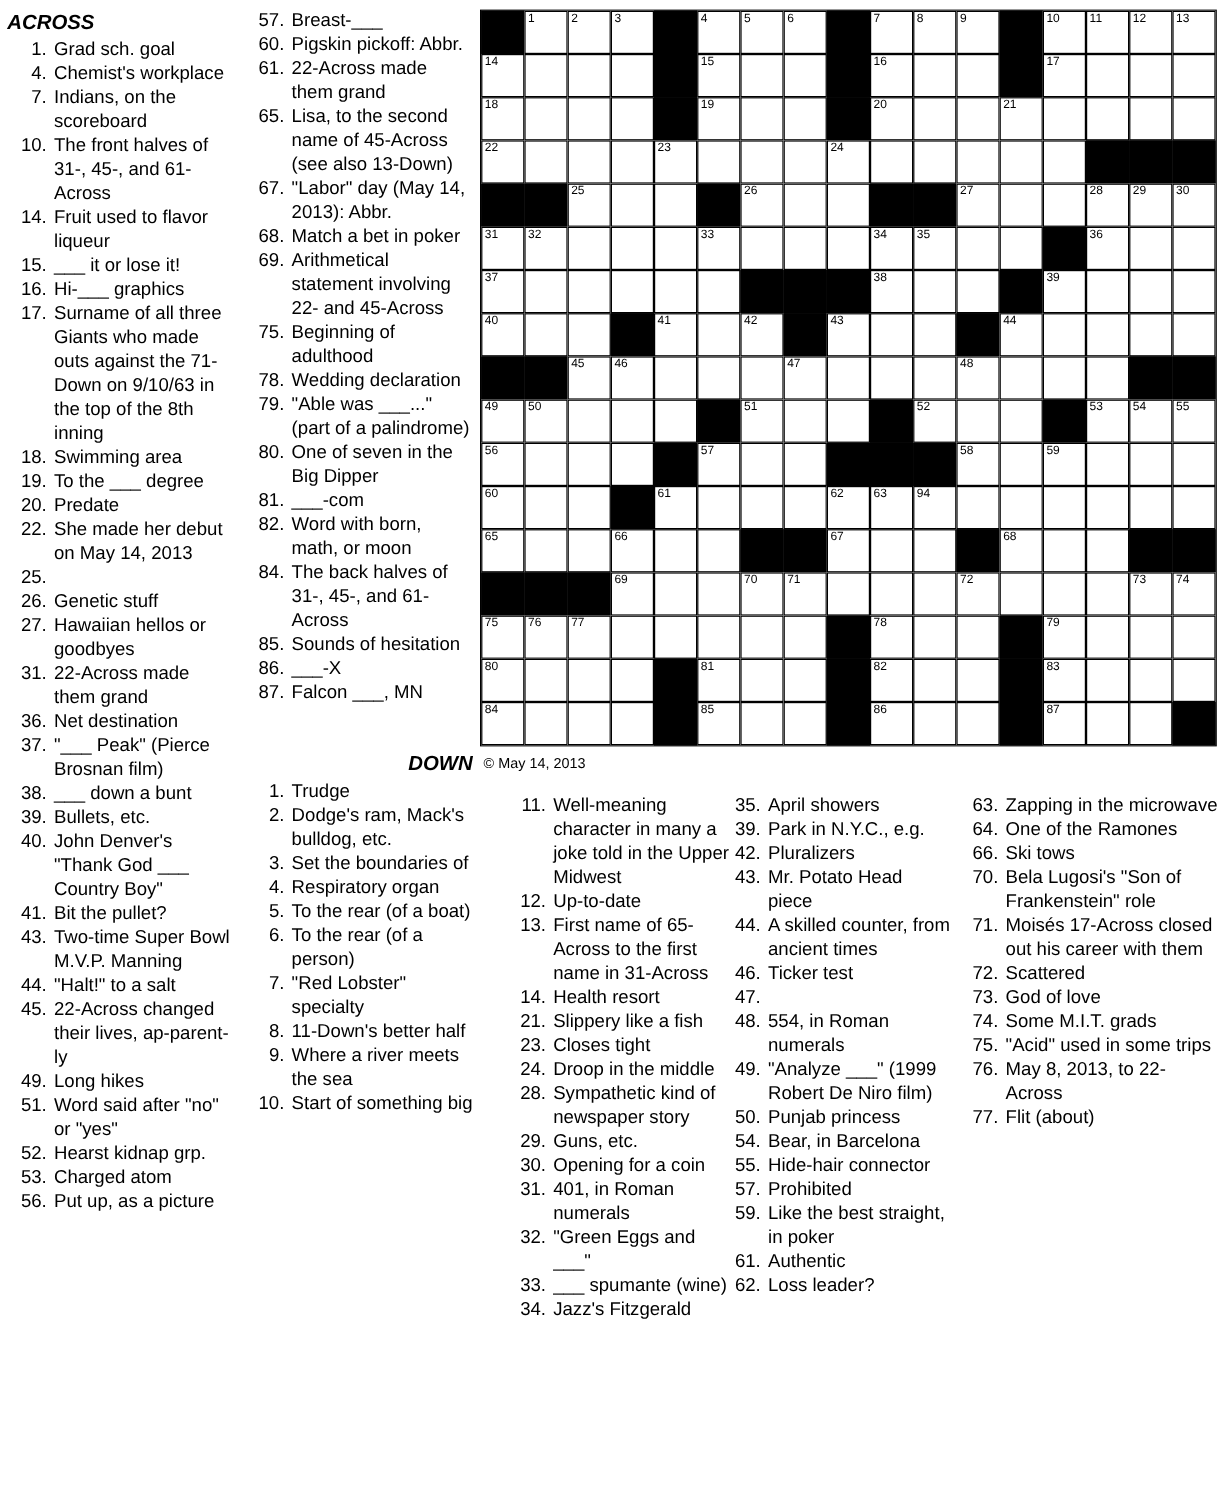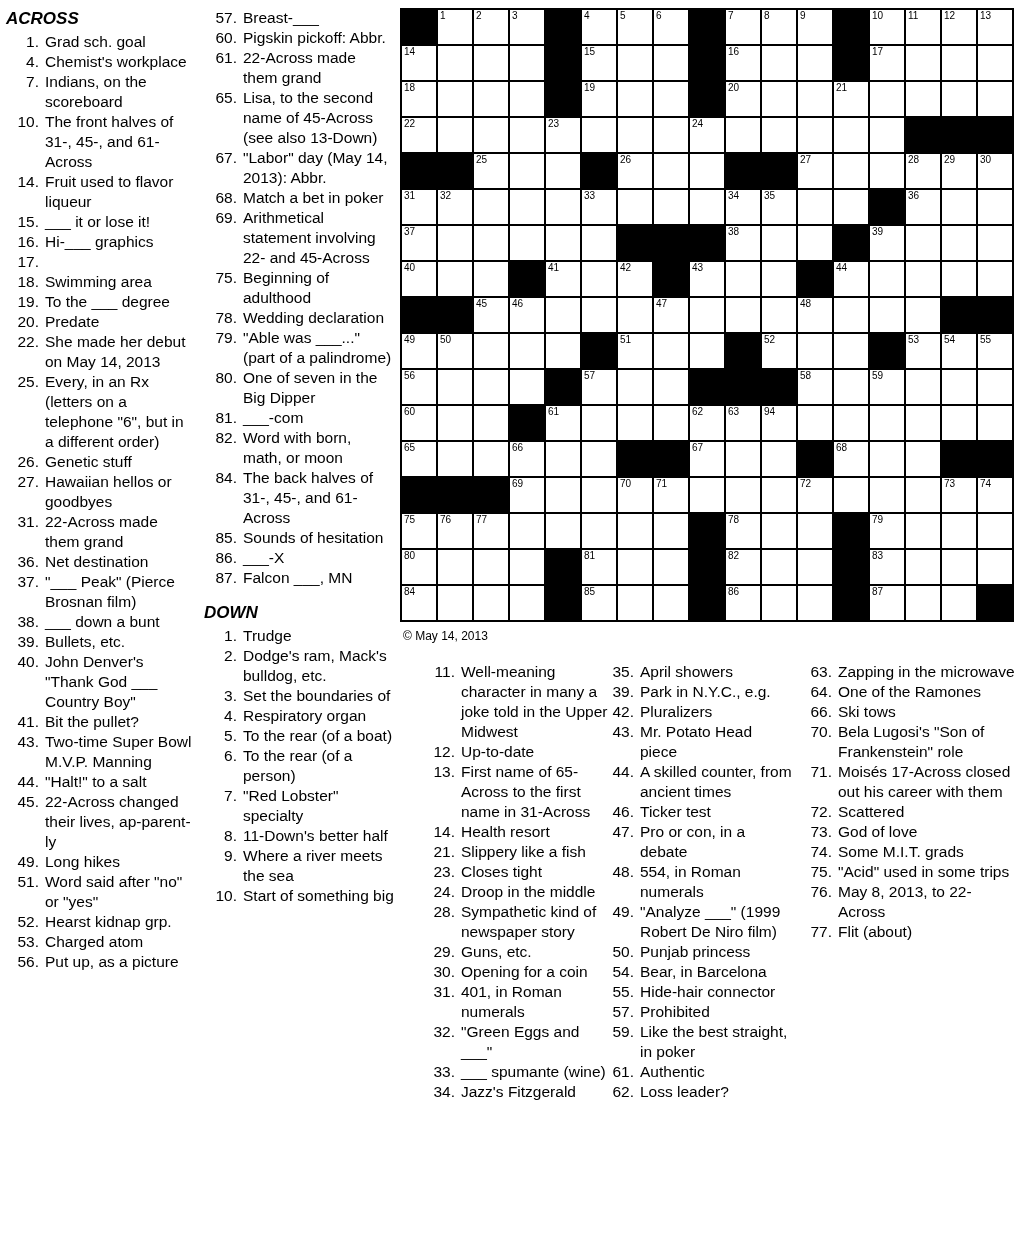--- a/index.html
+++ b/index.html
@@ -7,21 +7,21 @@
     width:1025px;height:1255px;background:#fff;color:#000;
     font-family:"Liberation Sans",sans-serif;position:relative;overflow:hidden;
   }
   .heading{font-size:17px;font-weight:bold;line-height:22px;margin:0 0 2px 0;font-style:italic;}
   .clue{display:flex;font-size:15.5px;line-height:20px;}
   .cnum{width:33px;min-width:33px;text-align:right;padding-right:6px;}
   .ctext{flex:1;}
   .col{position:absolute;}
   #colA{left:6px;top:8px;width:190px;}
   #colB{left:204px;top:8px;width:190px;}
-  #downHeading{margin-top:14px;}
+  #downHeading{margin-top:38px;text-align:right;}
   #grid{
     position:absolute;left:400px;top:8px;
     display:grid;grid-template-columns:repeat(17,36px);grid-auto-rows:36px;
     border:1px solid #000;background:#fff;
   }
   .cell{border:1px solid #000;box-sizing:border-box;position:relative;background:#fff;}
   .cell.black{background:#000;}
   .cell .num{position:absolute;top:0;left:2px;font-size:10px;line-height:12px;}
   #copyright{position:absolute;left:403px;top:629px;font-size:12px;}
   #colC{left:422px;top:662px;width:188px;}
@@ -57,40 +57,40 @@
       <div class="clue">
         <span class="cnum">15.</span>
         <span class="ctext">___ it or lose it!</span>
       </div>
       <div class="clue">
         <span class="cnum">16.</span>
         <span class="ctext">Hi-___ graphics</span>
       </div>
       <div class="clue">
         <span class="cnum">17.</span>
+        <span class="ctext">Surname of all three Giants who made outs against the 71-Down on 9/10/63 in the top of the 8th inning</span>
       </div>
       <div class="clue">
         <span class="cnum">18.</span>
         <span class="ctext">Swimming area</span>
       </div>
       <div class="clue">
         <span class="cnum">19.</span>
         <span class="ctext">To the ___ degree</span>
       </div>
       <div class="clue">
         <span class="cnum">20.</span>
         <span class="ctext">Predate</span>
       </div>
       <div class="clue">
         <span class="cnum">22.</span>
         <span class="ctext">She made her debut on May 14, 2013</span>
       </div>
       <div class="clue">
         <span class="cnum">25.</span>
-        <span class="ctext">Every, in an Rx (letters on a telephone "6", but in a different order)</span>
       </div>
       <div class="clue">
         <span class="cnum">26.</span>
         <span class="ctext">Genetic stuff</span>
       </div>
       <div class="clue">
         <span class="cnum">27.</span>
         <span class="ctext">Hawaiian hellos or goodbyes</span>
       </div>
       <div class="clue">
@@ -821,21 +821,20 @@
       <div class="clue">
         <span class="cnum">44.</span>
         <span class="ctext">A skilled counter, from ancient times</span>
       </div>
       <div class="clue">
         <span class="cnum">46.</span>
         <span class="ctext">Ticker test</span>
       </div>
       <div class="clue">
         <span class="cnum">47.</span>
-        <span class="ctext">Pro or con, in a debate</span>
       </div>
       <div class="clue">
         <span class="cnum">48.</span>
         <span class="ctext">554, in Roman numerals</span>
       </div>
       <div class="clue">
         <span class="cnum">49.</span>
         <span class="ctext">"Analyze ___" (1999 Robert De Niro film)</span>
       </div>
       <div class="clue">

